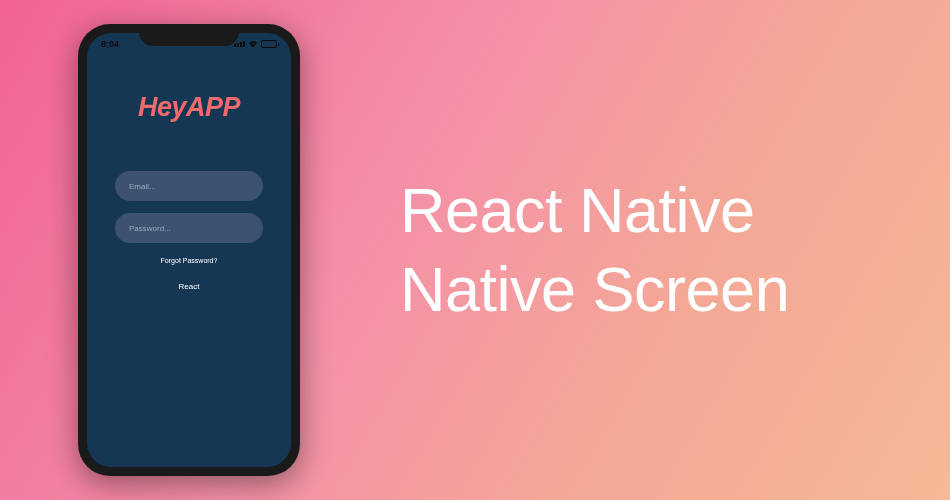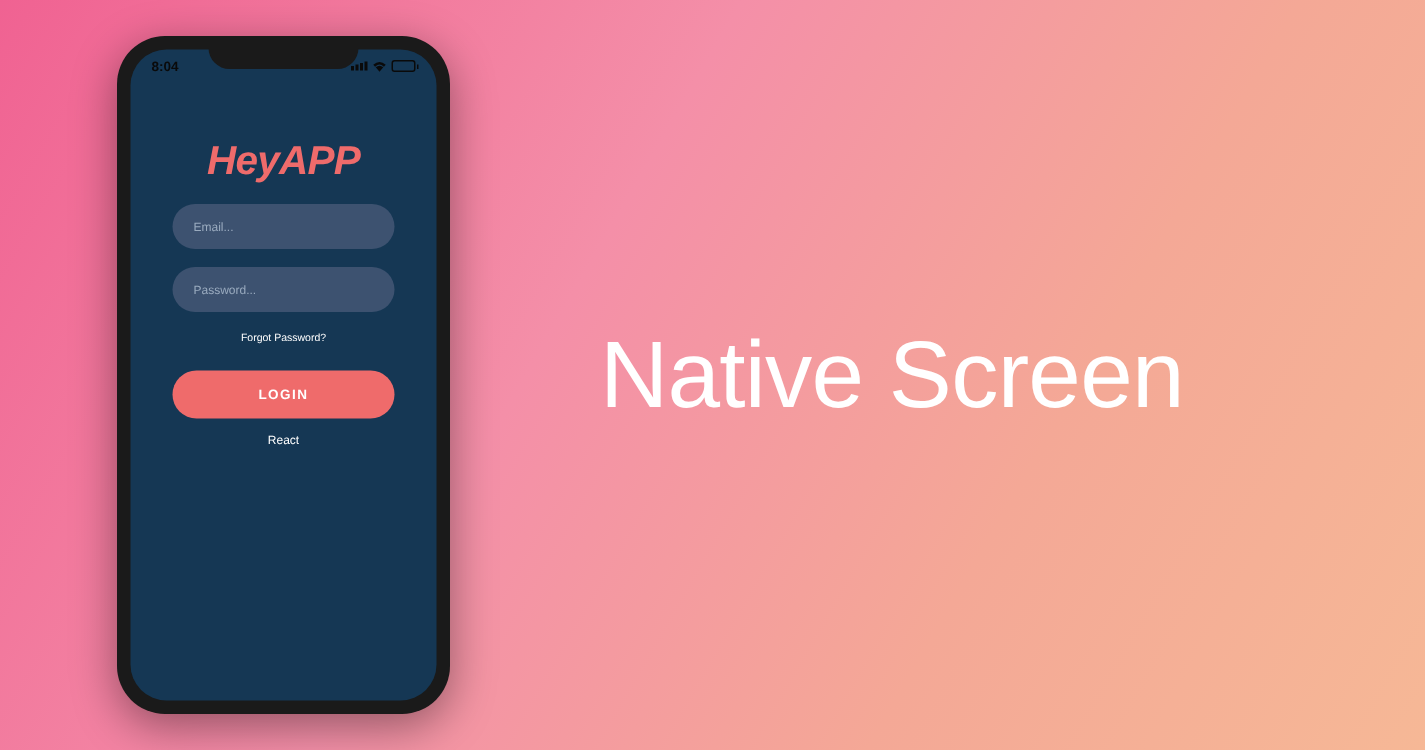--- a/index.html
+++ b/index.html
@@ -117,21 +117,21 @@
       display: flex;
       flex-direction: column;
       align-items: center;
     }
     
     .app-logo {
       font-size: 27px;
       font-weight: 900;
       color: #ef6b6b;
       font-style: italic;
-      margin-bottom: 13px;
+      margin-bottom: 48px;
       letter-spacing: -0.5px;
     }
     
     .input-field {
       width: 100%;
       height: 30px;
       background: #3d5270;
       border-radius: 15px;
       padding: 0 14px;
       font-size: 8px;
@@ -214,26 +214,24 @@
         <div class="input-field">
           <span>Email...</span>
         </div>
 
         <div class="input-field">
           <span>Password...</span>
         </div>
 
         <div class="forgot-link">Forgot Password?</div>
 
-        <div class="login-button">
-          <span>LOGIN</span>
-        </div>
 
         <div class="signup-link">React</div>
       </div>
 
     </div>
   </div>
 </div>
 
 <div class="title-section">
+  <div class="title-text">React Native</div>
   <div class="title-text">Native Screen</div>
 </div>
 
 </body></html>

